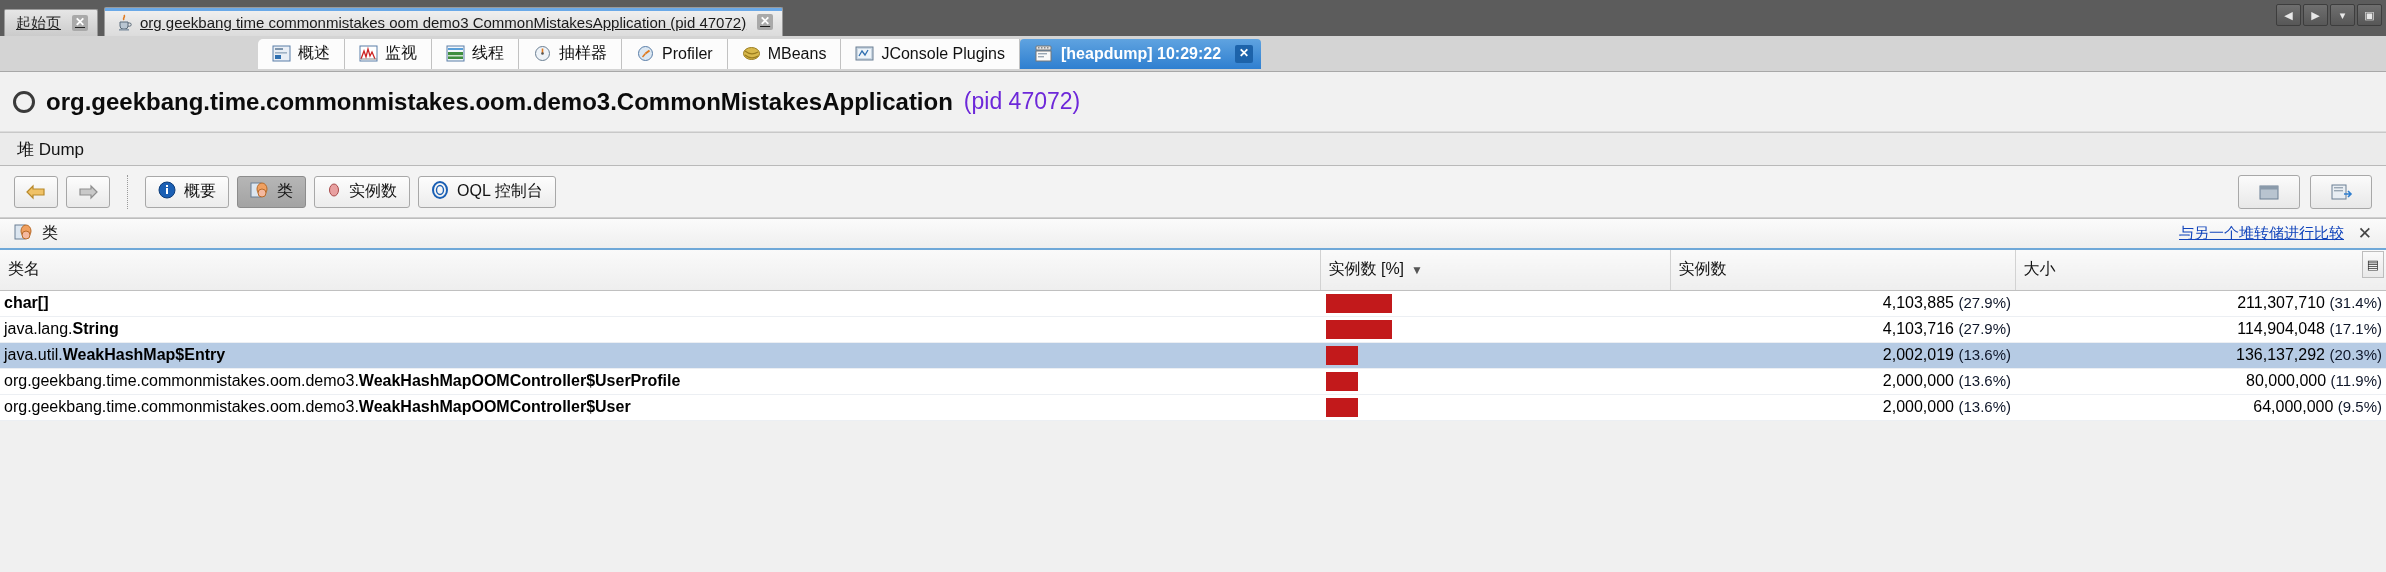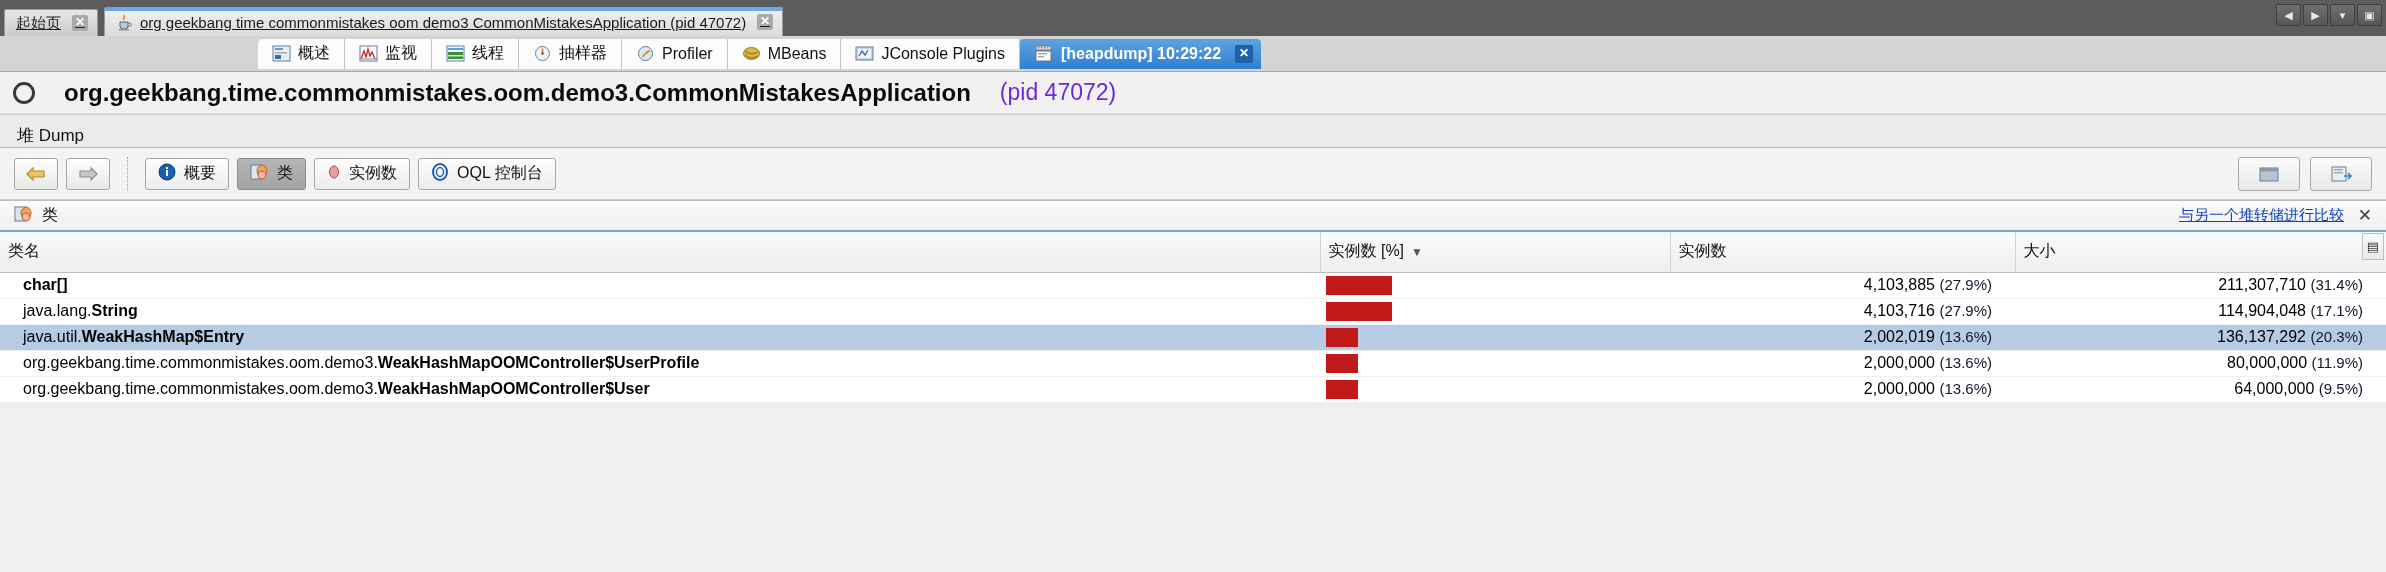--- a/index.html
+++ b/index.html
@@ -121,25 +121,25 @@
     color: #fff;
     font-size: 12px;
     line-height: 17px;
     text-align: center;
     margin-left: 6px;
   }
   .ticon { width: 19px; height: 17px; flex: none; }
 
   
   .apptitle {
-    height: 42px;
+    height: 60px;
     background: #f1f1f1;
     display: flex;
     align-items: center;
-    gap: 29px;
+    gap: 11px;
     padding-left: 13px;
     border-bottom: 1px solid #dcdcdc;
   }
   .apptitle .ring {
     width: 22px; height: 22px;
     border: 3px solid #3a3a3a;
     border-radius: 50%;
     flex: none;
   }
   .apptitle .t1 {
@@ -152,21 +152,21 @@
     color: #6d28d9;
   }
 
   
   .subhdr {
     height: 34px;
     background: #ebebeb;
     border-top: 1px solid #c8c8c8;
     border-bottom: 1px solid #b9b9b9;
     display: flex;
-    align-items: flex-end;
+    align-items: center;
     padding-left: 17px;
     font-size: 17px;
     color: #141414;
   }
 
   
   .acttoolbar {
     height: 52px;
     background: #f3f3f3;
     display: flex;
@@ -261,21 +261,21 @@
     height: 40px;
     font-weight: normal;
     font-size: 16px;
     color: #111;
     text-align: left;
     padding: 0 8px;
     white-space: nowrap;
   }
   table.grid td {
     height: 26px;
-    padding: 0 23px;
+    padding: 0 4px;
     white-space: nowrap;
     overflow: hidden;
     border-bottom: 1px solid #eceff3;
   }
   tr.sel td { background: #b6cbe4; }
   td.num { text-align: right; }
   .pct { color: #0f172a; font-size: 15px; }
   .clsname b { font-weight: bold; }
   .barcell { padding: 0 0 0 6px !important; }
   .bar {

